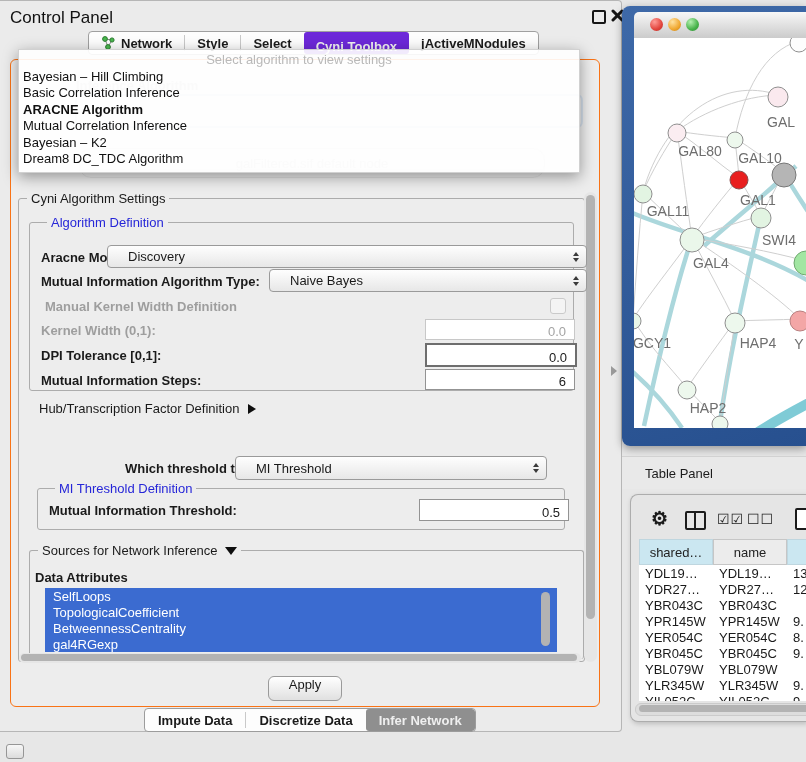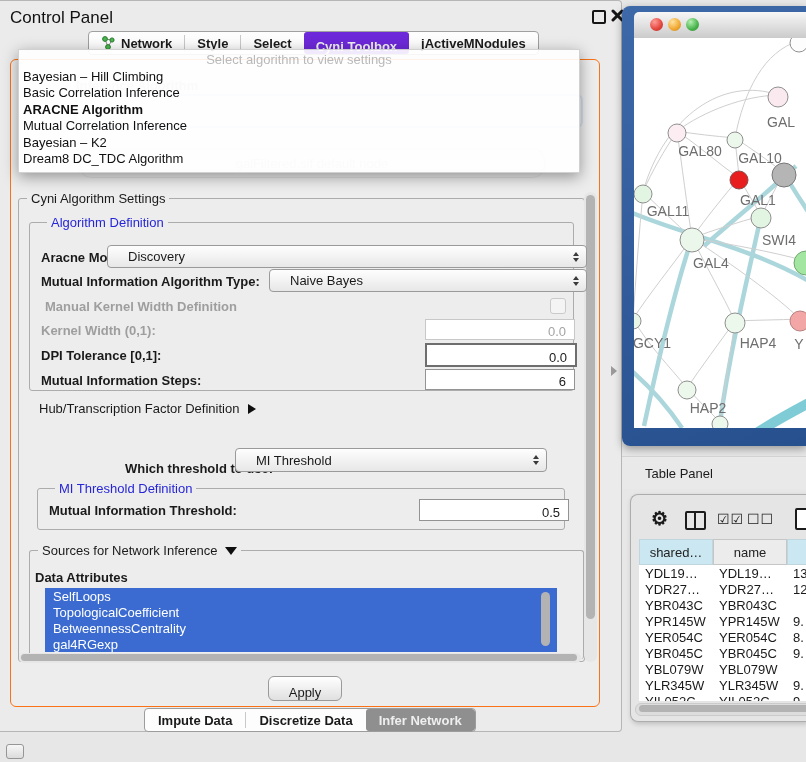--- a/index.html
+++ b/index.html
@@ -47,21 +47,21 @@
   .field.disabled{border-color:#C8C8C8;color:#A4A4A4;}
   .field.focus{border:2px solid #6E6E6E;}
   .checkbox{width:14px;height:14px;border:1px solid #CACACA;border-radius:3px;background:#F4F4F4;}
   
   #attr-list{background:#FFF;overflow:hidden;}
   #attr-list .li{height:16px;display:flex;align-items:center;padding-left:8px;background:#3B6BD0;color:#FFF;}
   .scroll-v{background:#E6E6E6;border-radius:7px;}
   .thumb{background:#B3B3B3;border-radius:5px;position:absolute;}
   
   #apply{left:267px;top:674px;width:72px;height:23px;border:1px solid #9A9A9A;border-radius:6px;
-         background:linear-gradient(#FFFFFF,#E0E0E0);display:flex;align-items:flex-end;justify-content:center;}
+         background:linear-gradient(#FFFFFF,#E0E0E0);display:flex;align-items:flex-start;justify-content:center;}
   #bottomtabs{left:144px;top:707px;height:22px;display:flex;background:#FDFDFD;border:1px solid #9C9C9C;border-radius:4px;overflow:hidden;}
   #bottomtabs .seg{display:flex;align-items:center;padding:0 13px;font-weight:bold;}
   #bottomtabs .divider{width:1px;background:#C9C9C9;margin:3px 0;}
   #bottomtabs .seg.sel{background:#8F8F8F;color:#EFEFEF;border-radius:3px;}
   
   .split-arrow{left:611px;top:366px;width:0;height:0;border-top:5px solid transparent;border-bottom:5px solid transparent;border-left:6px solid #9A9A9A;}
   
   #net{left:622px;top:6px;width:184px;height:440px;background:linear-gradient(160deg,#3E69A8,#27508F);border-radius:8px 0 0 8px;box-shadow:0 3px 8px rgba(0,0,0,0.35);}
   #net-titlebar{left:12px;top:6px;width:172px;height:26px;background:linear-gradient(#F7F7F7,#CBCBCB);border-radius:5px 0 0 0;border-bottom:1px solid #A8A8A8;}
   .light{width:13px;height:13px;border-radius:50%;top:6px;}
@@ -175,21 +175,21 @@
       <div class="abs field" style="left:414px;top:309px;width:140px;height:19px;">
         <span>6</span>
       </div>
 
       <div class="abs" style="left:28px;top:341px;display:flex;align-items:center;gap:9px;">
         <span class="nowrap">Hub/Transcription Factor Definition</span>
         <i class="tri-right"></i>
       </div>
 
       <div class="abs bold nowrap" style="left:74px;top:401px;margin-left:40px;">Which threshold to use:</div>
-      <div class="abs combo" style="left:224px;top:388px;width:290px;height:22px;">
+      <div class="abs combo" style="left:224px;top:396px;width:290px;height:22px;">
         <span>MI Threshold</span>
         <span class="spin">
             <i class="tri-up"></i>
             <i class="tri-dn"></i>
           </span>
       </div>
       <div class="abs group" style="left:26px;top:428px;width:526px;height:40px;">
         <span class="glabel blue">MI Threshold Definition</span>
       </div>
       <div class="abs bold nowrap" style="left:38px;top:443px;">Mutual Information Threshold:</div>

